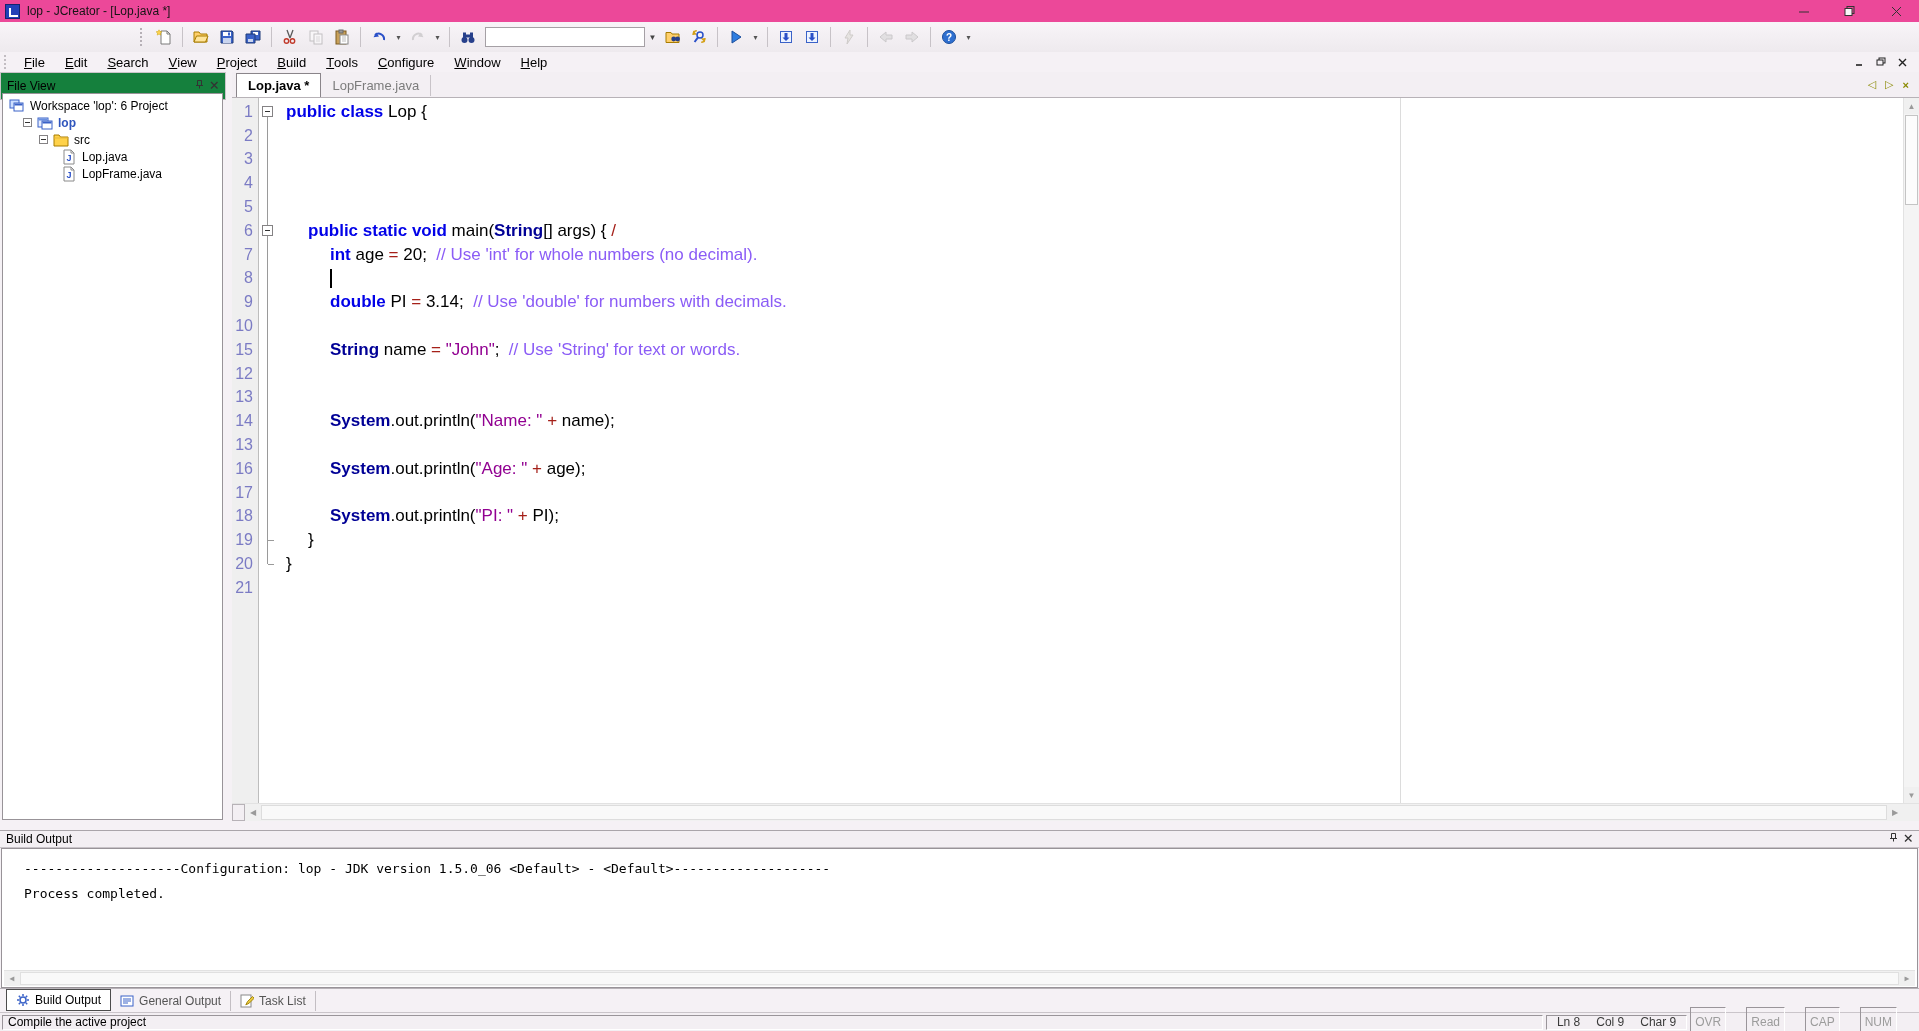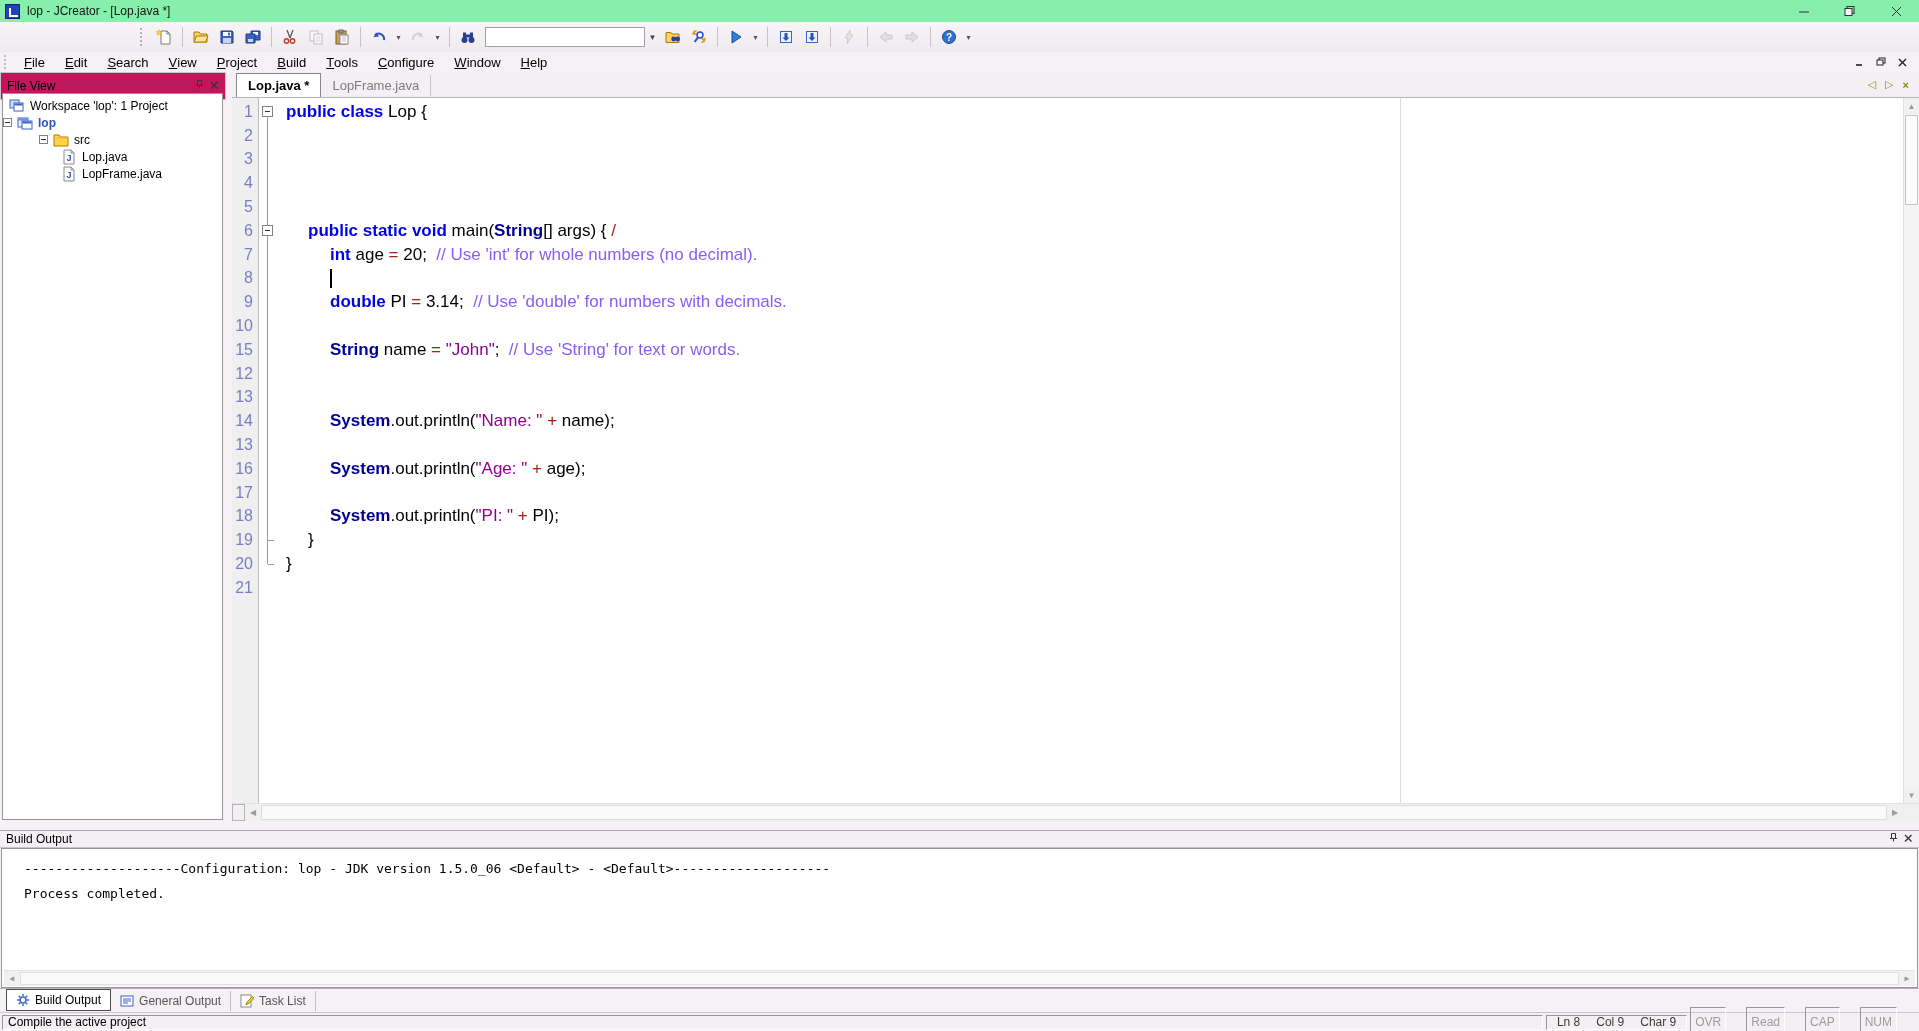--- a/index.html
+++ b/index.html
@@ -1,21 +1,21 @@
 <!DOCTYPE html>
 <html><head>
 <meta charset="utf-8">
 <style>
   * { margin:0; padding:0; box-sizing:border-box; }
   html,body { width:1919px; height:1031px; }
   body { position:relative; font-family:"Liberation Sans",sans-serif; background:#f5f1f5; overflow:hidden; color:#000; }
   .ic { display:inline-flex; align-items:center; justify-content:center; }
 
   
-  .titlebar { position:absolute; left:0; top:0; width:100%; height:22px; background:#86efac; display:flex; align-items:center; }
+  .titlebar { position:absolute; left:0; top:0; width:100%; height:22px; background:#ec4899; display:flex; align-items:center; }
   .app-icon { width:15px; height:15px; margin:0 7px 0 5px; background:#2240b8; border:1px solid #12246e; position:relative; }
   .app-icon::after { content:""; position:absolute; left:3px; top:3px; width:7px; height:7px; border-left:2px solid #fff; border-bottom:2px solid #fff; }
   .title-text { font-size:12px; color:#141414; }
   .win-controls { margin-left:auto; display:flex; height:100%; }
   .win-btn { width:46px; height:100%; display:flex; align-items:center; justify-content:center; }
 
   
   .toolbar { position:absolute; left:0; top:22px; width:100%; height:30px; background:linear-gradient(#f8f4f8,#eeeaee); display:flex; align-items:center; padding-left:140px; }
   .tb-grip { width:5px; height:18px; border-left:2px dotted #b6b0b6; margin-right:6px; flex:none; }
   .tb-btn { width:26px; height:24px; display:flex; align-items:center; justify-content:center; flex:none; }
@@ -27,21 +27,21 @@
 
   
   .menubar { position:absolute; left:0; top:52px; width:100%; height:20px; display:flex; align-items:center; background:#f5f1f5; font-size:13px; }
   .menu-grip { width:4px; height:14px; border-left:2px dotted #c2bdc2; margin:0 6px 0 4px; }
   .menu-items { display:flex; height:100%; }
   .menu-item { padding:0 10px; display:flex; align-items:center; }
   .mdi-controls { margin-left:auto; display:flex; align-items:center; gap:12px; padding-right:12px; }
 
   
   .fileview { position:absolute; left:0; top:72px; width:226px; height:758px; }
-  .panel-header { height:15px; display:flex; align-items:center; padding:13px 6px; font-size:12px; background:#be185d; border:1px solid #cac5ca; border-bottom:1px solid #b7b2b7; }
+  .panel-header { height:15px; display:flex; align-items:center; padding:13px 6px; font-size:12px; background:#15803d; border:1px solid #cac5ca; border-bottom:1px solid #b7b2b7; }
   .panel-tools { margin-left:auto; display:flex; gap:5px; align-items:center; }
   .tree { position:absolute; left:2px; top:21px; width:221px; height:727px; background:#fff; border:1px solid #989398; padding-top:3px; font-size:12px; overflow:hidden; }
   .tree-row { height:17px; display:flex; align-items:center; white-space:nowrap; }
   .expand-box { width:9px; height:9px; border:1px solid #848284; background:#fff; position:relative; margin-right:5px; flex:none; }
   .expand-box::after { content:""; position:absolute; left:1px; top:3px; width:5px; height:1px; background:#333; }
   .tree-icon { width:16px; height:16px; flex:none; }
   .tree-label { margin-left:5px; }
   .tree-label.bold { font-weight:bold; color:#2f55bd; }
 
   
@@ -352,23 +352,23 @@
   </div>
   <div class="tree">
       <div class="tree-row" style="padding-left: 6px;">
         <span class="ic tree-icon">
           <svg width="16" height="16">
             <rect x="1" y="2" width="9" height="8" fill="#cfe0ff" stroke="#3a62c8"></rect>
             <rect x="5" y="5" width="9" height="8" fill="#fff" stroke="#3a62c8"></rect>
             <rect x="5.5" y="5.5" width="8" height="2" fill="#3a62c8"></rect>
           </svg>
         </span>
-        <span class="tree-label">Workspace 'lop': 1 Project</span>
-      </div>
-      <div class="tree-row" style="">
+        <span class="tree-label">Workspace 'lop': 6 Project</span>
+      </div>
+      <div class="tree-row" style="padding-left: 20px;">
         <div class="expand-box"></div>
         <span class="ic tree-icon">
           <svg width="16" height="16">
             <rect x="1" y="3" width="10" height="9" fill="#e8eeff" stroke="#3a62c8"></rect>
             <rect x="1.5" y="3.5" width="9" height="2" fill="#6a8fe0"></rect>
             <rect x="5" y="6" width="10" height="8" fill="#fff" stroke="#3a62c8"></rect>
             <rect x="5.5" y="6.5" width="9" height="2" fill="#3a62c8"></rect>
           </svg>
         </span>
         <span class="tree-label bold">lop</span>

